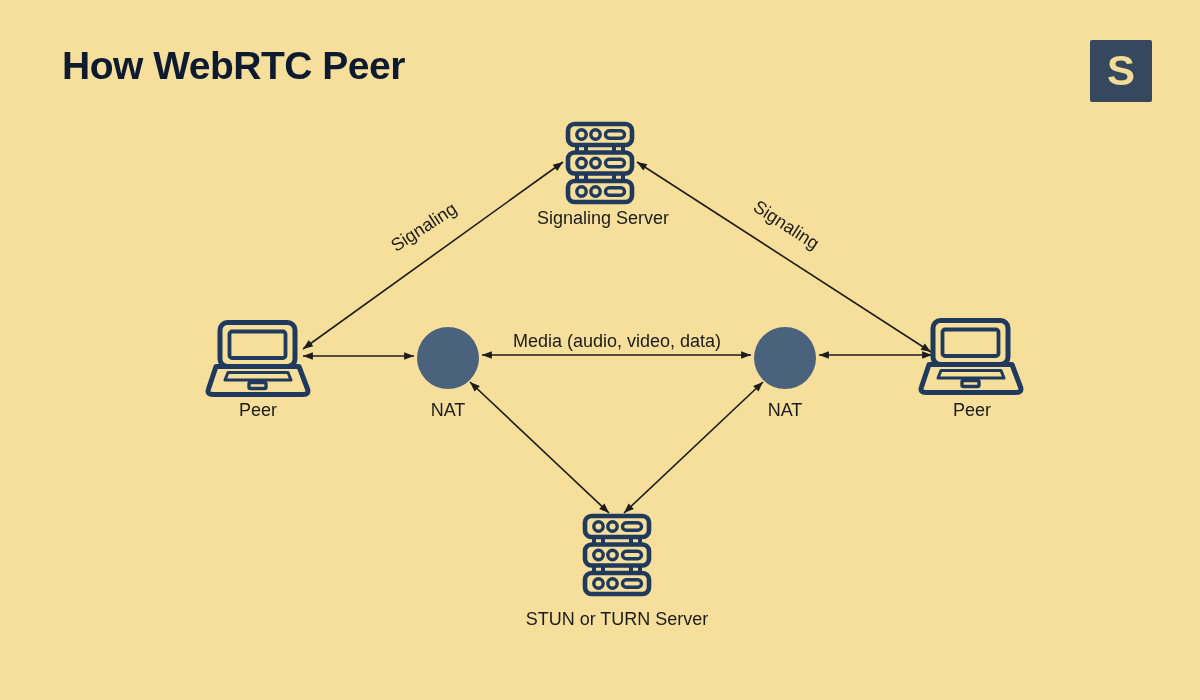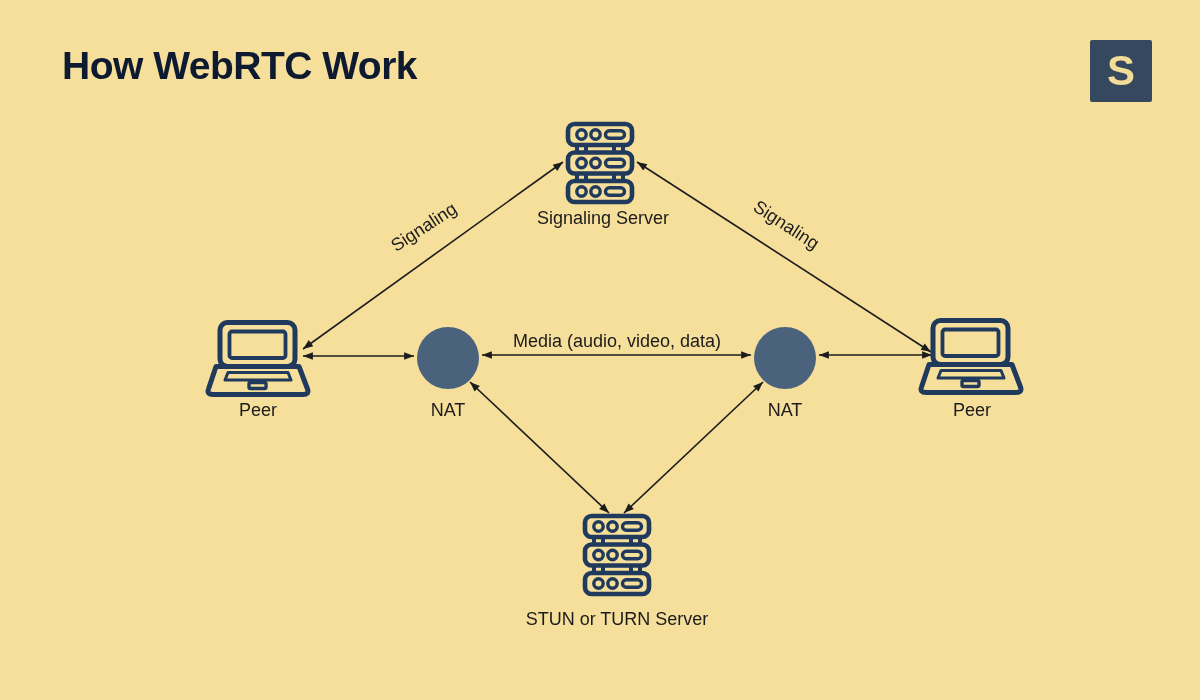--- a/index.html
+++ b/index.html
@@ -56,21 +56,21 @@
     stroke: #1C1C1C;
     stroke-width: 1.6;
     fill: none;
   }
 </style>
 </head>
 <body>
 
 <div class="page">
 
-  <div class="title">How WebRTC Work</div>
+  <div class="title">How WebRTC Peer</div>
 
   <div class="logo">
     <span>S</span>
   </div>
 
   <svg class="diagram" viewBox="0 0 1200 700">
     <defs>
       <marker id="arrow" viewBox="0 0 10 8" markerWidth="11" markerHeight="9" refX="9.5" refY="4" orient="auto-start-reverse" markerUnits="userSpaceOnUse">
         <path d="M0.5,0.5 L9.5,4 L0.5,7.5 Z" fill="#1C1C1C"></path>
       </marker>

